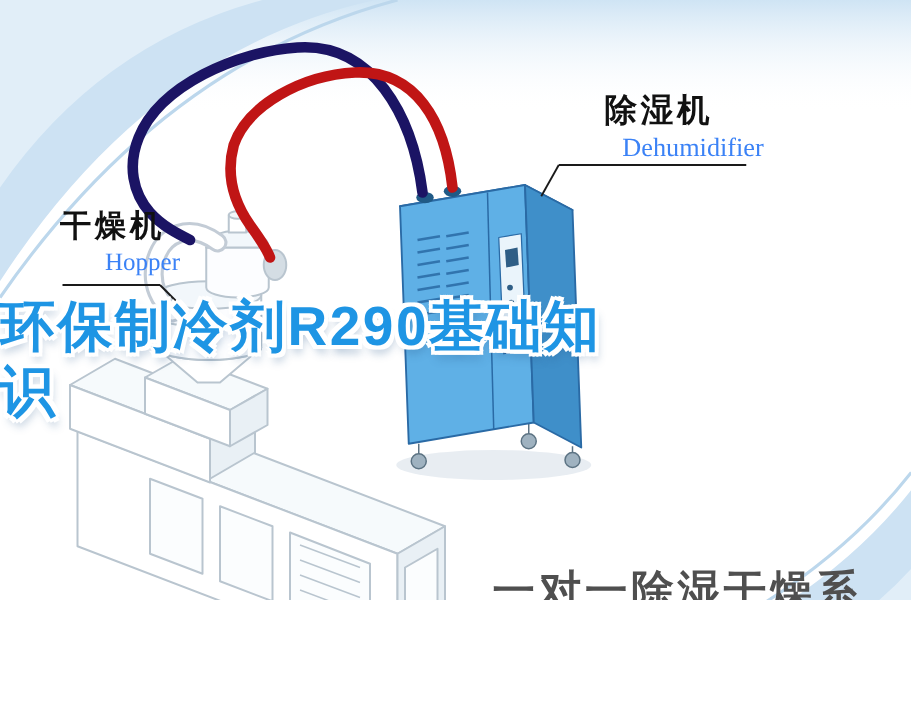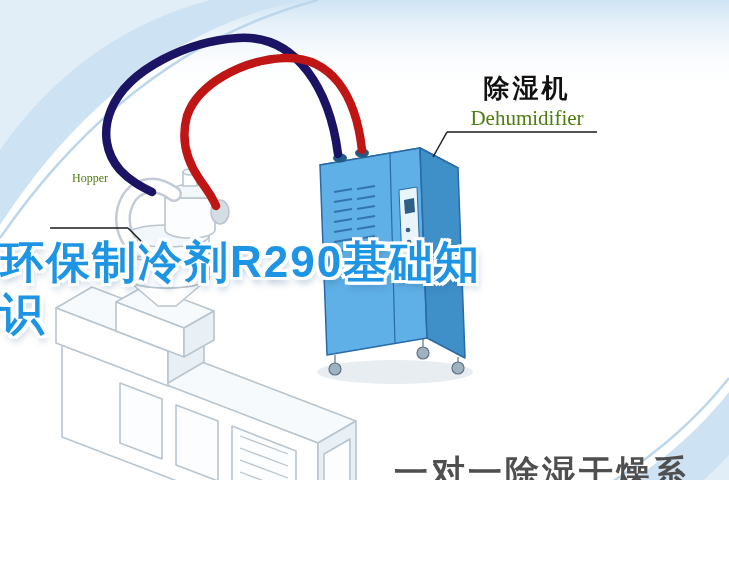--- a/index.html
+++ b/index.html
@@ -3,21 +3,21 @@
 <meta charset="utf-8">
 <style>
   html,body{margin:0;padding:0;background:#ffffff;font-family:"Liberation Sans",sans-serif;}
   .stage{position:relative;width:729px;height:480px;overflow:hidden;background:#ffffff;}
   svg.layer{position:absolute;left:0;top:0;width:729px;height:561px;}
 
   .label{position:absolute;text-align:center;}
   #label-dehu{left:443px;top:74px;width:168px;}
   #label-hopper{left:36px;top:168px;width:108px;}
   .zh-label{font-weight:bold;font-size:26px;color:#111;letter-spacing:3px;line-height:1.1;}
-  .en-label{font-family:"Liberation Serif",serif;font-size:21px;color:#4d7c0f;margin-top:3px;}
+  .en-label{font-family:"Liberation Serif",serif;font-size:21px;color:#3b82f6;margin-top:3px;text-align:right;}
 
   .title{position:absolute;left:0;top:236px;width:729px;text-align:left;
          font-weight:bold;font-size:44px;line-height:1.18;letter-spacing:2px;
          color:var(--title-blue,#1e95e4);
          text-shadow:-3px -3px 0 #fff,0 -3px 0 #fff,3px -3px 0 #fff,
                      -3px 0 0 #fff,3px 0 0 #fff,
                      -3px 3px 0 #fff,0 3px 0 #fff,3px 3px 0 #fff,
                      2px 6px 7px rgba(40,90,140,.35);}
 
   .caption{position:absolute;left:392px;top:450px;width:300px;text-align:center;}
@@ -154,21 +154,22 @@
       <line x1="50" y1="228" x2="128" y2="228"></line>
       <line x1="128" y1="228" x2="148" y2="248"></line>
     </g>
   </svg>
 
   <div class="label" id="label-dehu">
     <div class="zh-label">除湿机</div>
     <div class="en-label">Dehumidifier</div>
   </div>
   <div class="label" id="label-hopper">
-    <div class="en-label" style="font-size:12px">Hopper</div>
+    <div class="zh-label" style="font-size:25px">干燥机</div>
+    <div class="en-label" style="font-size:20px">Hopper</div>
   </div>
 
   <div class="title">
     <div>环保制冷剂R290基础知</div>
     <div>识</div>
   </div>
 
   <div class="caption">
     <div class="zh">一对一除湿干燥系统</div>
   </div>

